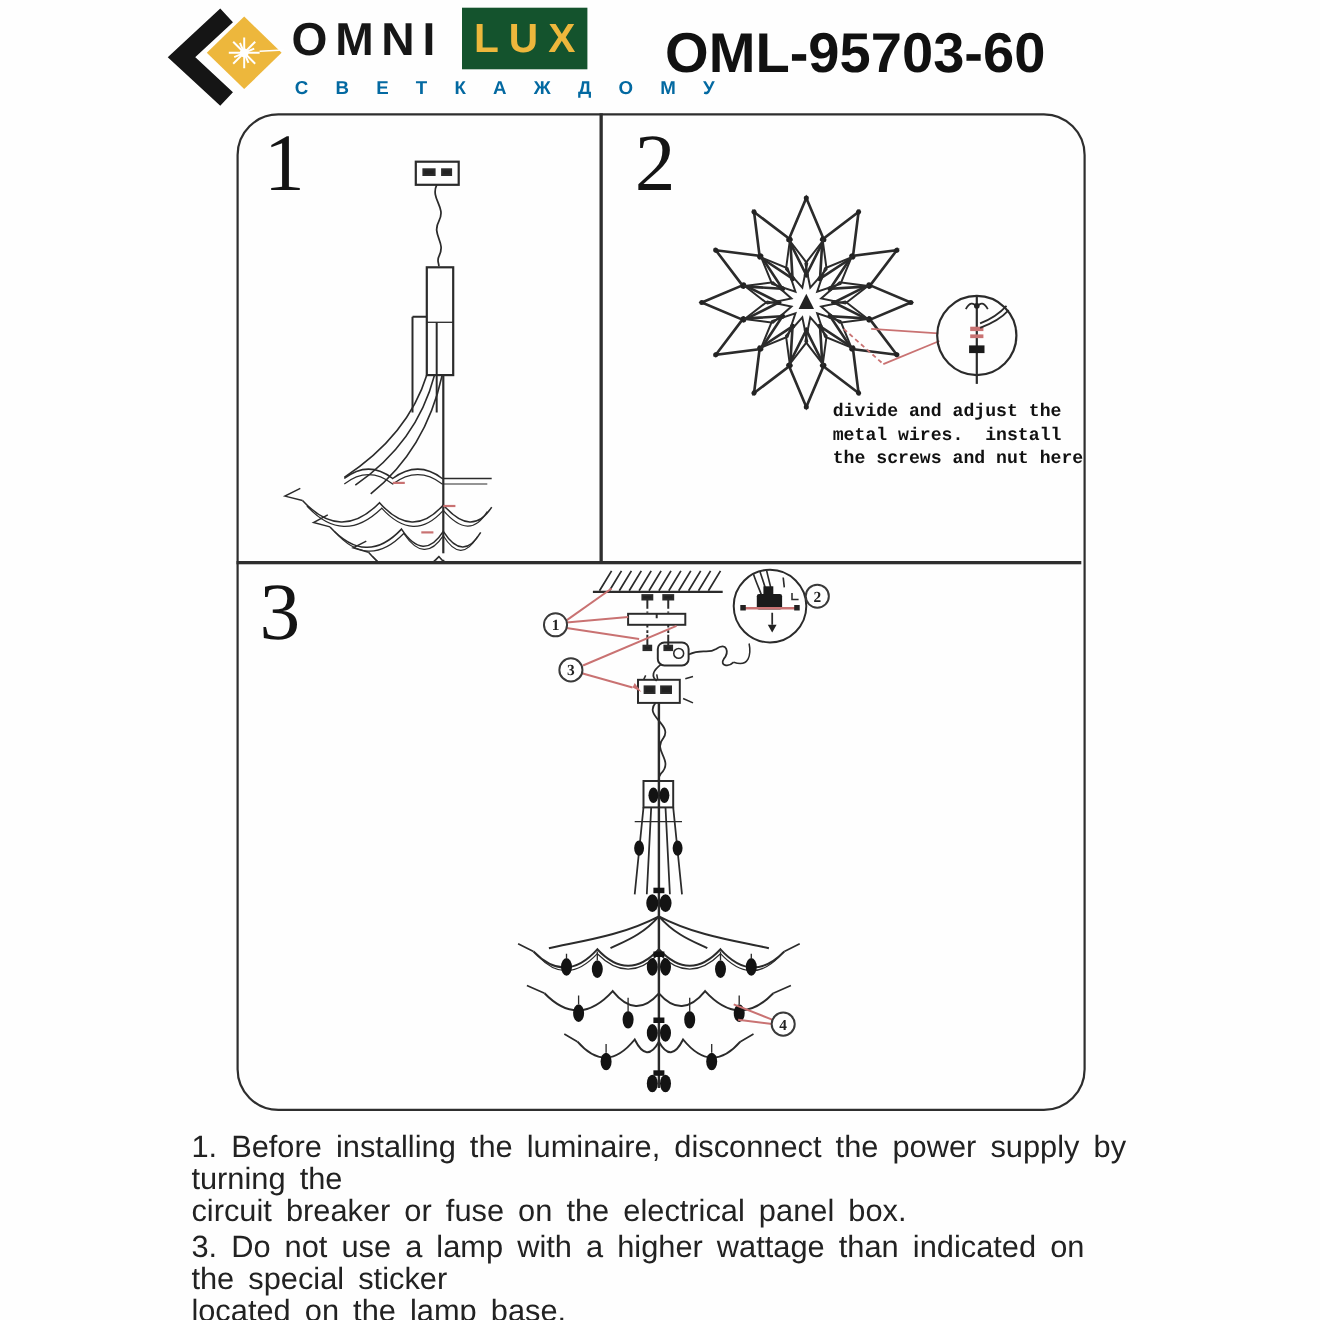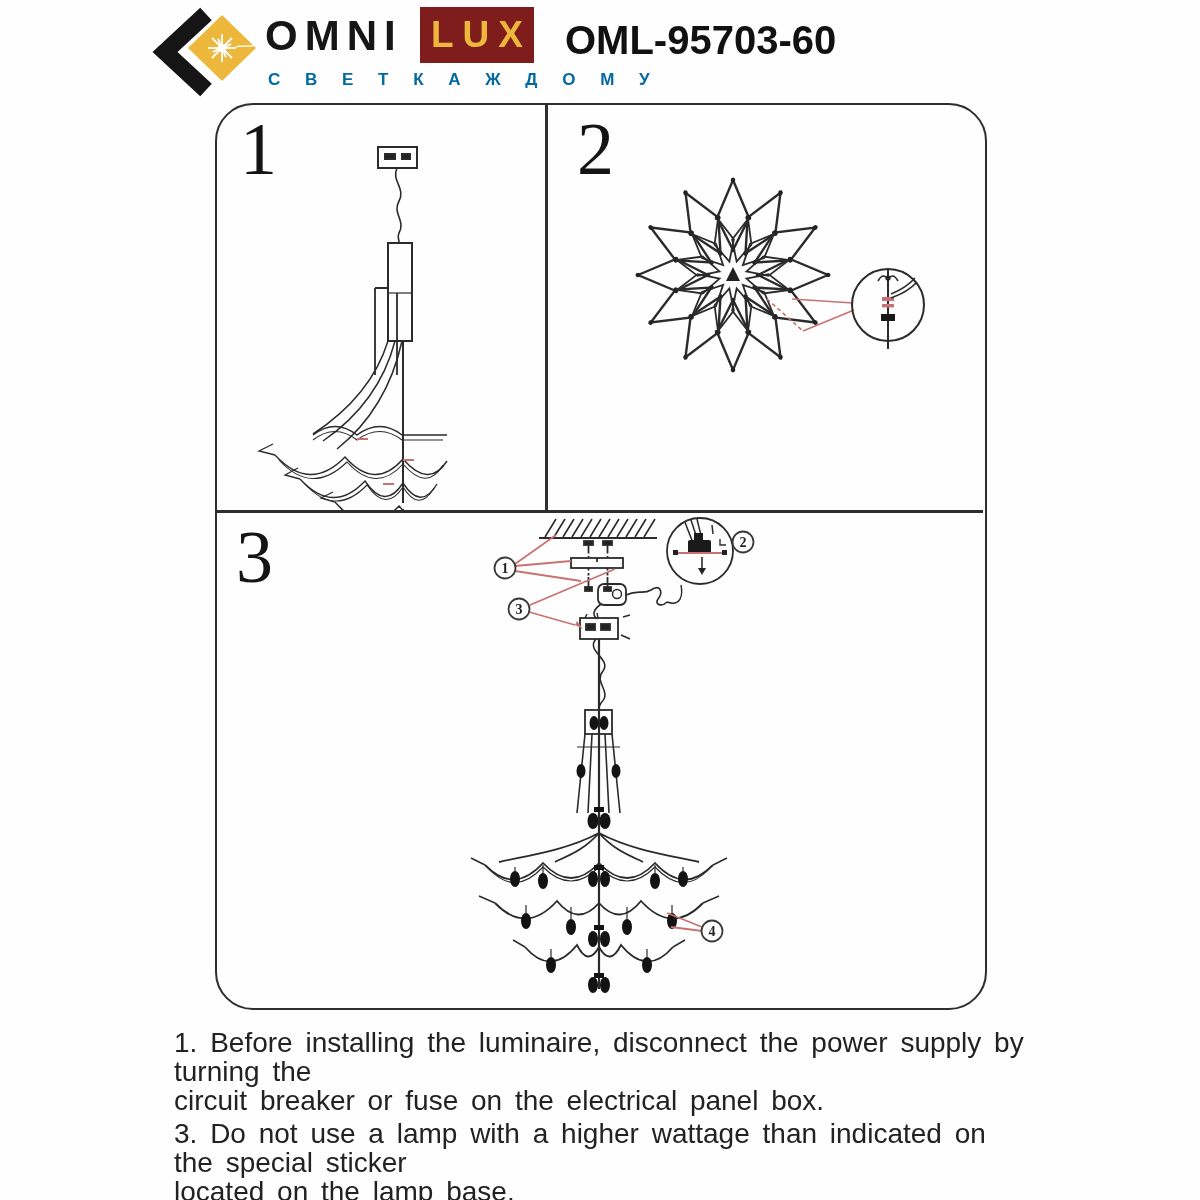--- a/index.html
+++ b/index.html
@@ -2,25 +2,25 @@
 <html><head>
 <meta charset="utf-8">
 <style>
   html,body{margin:0;padding:0;background:#ffffff;}
   .page{position:relative;width:1200px;height:1200px;background:#fefefe;overflow:hidden;
         font-family:"Liberation Sans",sans-serif;color:#1e1e1e;}
   .abs{position:absolute;}
 
   
   .brand-omni{left:265px;top:12px;font-size:42px;font-weight:700;letter-spacing:7px;color:#161616;text-align:right;}
-  .brand-lux-box{left:420px;top:7px;width:114px;height:56px;background:#7f1d1d;
+  .brand-lux-box{left:420px;top:7px;width:114px;height:56px;background:#14532d;
                  display:flex;align-items:center;justify-content:center;}
   .brand-lux{font-size:37px;font-weight:700;letter-spacing:9px;color:#EDB73C;text-indent:9px;}
   .brand-tagline{left:268px;top:70px;font-size:17px;font-weight:700;letter-spacing:10px;color:#0369a1;white-space:nowrap;}
-  .model{left:565px;top:18px;width:425px;text-align:left;font-size:40px;font-weight:700;
+  .model{left:565px;top:18px;width:425px;text-align:center;font-size:51px;font-weight:700;
          letter-spacing:0px;color:#111;}
 
   
   .panel{left:215px;top:103px;width:768px;height:903px;border:2.5px solid #2e2e2e;border-radius:38px;}
   .div-v{left:545px;top:103px;width:2.5px;height:409px;background:#2e2e2e;}
   .div-h{left:215px;top:510px;width:768px;height:2.5px;background:#2e2e2e;}
 
   .stepnum{font-family:"Liberation Serif",serif;font-size:74px;font-weight:500;color:#141414;line-height:1;}
   .n1{left:240px;top:112px;}
   .n2{left:577px;top:112px;}
@@ -161,20 +161,23 @@
         <line x1="343" y1="166" x2="343" y2="246" class="ln" stroke-width="2"></line>
         <path d="M333,178 Q338,169 343,176 M343,176 Q348,169 353,178" class="ln" stroke-width="1.6"></path>
         <circle cx="343" cy="175" r="2.6" fill="#222"></circle>
         <rect x="337" y="194" width="12" height="4" fill="#C97272"></rect>
         <rect x="337" y="201" width="12" height="3.4" fill="#C97272"></rect>
         <rect x="336" y="211" width="14" height="7" fill="#1a1a1a"></rect>
         <path d="M346,191 Q361,185 370,175 M346,195 Q363,189 372,179" class="ln" stroke-width="1.6"></path>
       </g>
     </svg>
   </div>
+  <div class="abs note">divide and adjust the
+metal wires.  install
+the screws and nut here</div>
 
   <div class="abs" style="left:215px;top:511px">
     <svg width="768" height="496" viewBox="0 0 768 496">
 
       <g class="ln" stroke-width="1.6">
         <path d="M330,26 L341,8 M339,26 L350,8 M348,26 L359,8 M357,26 L368,8 M366,26 L377,8 M375,26 L386,8 M384,26 L395,8 M393,26 L404,8 M402,26 L413,8 M411,26 L422,8 M420,26 L431,8 M429,26 L440,8"></path>
         <line x1="324" y1="27" x2="442" y2="27" stroke-width="2"></line>
       </g>
 
       <g class="ln" stroke-width="1.8">

